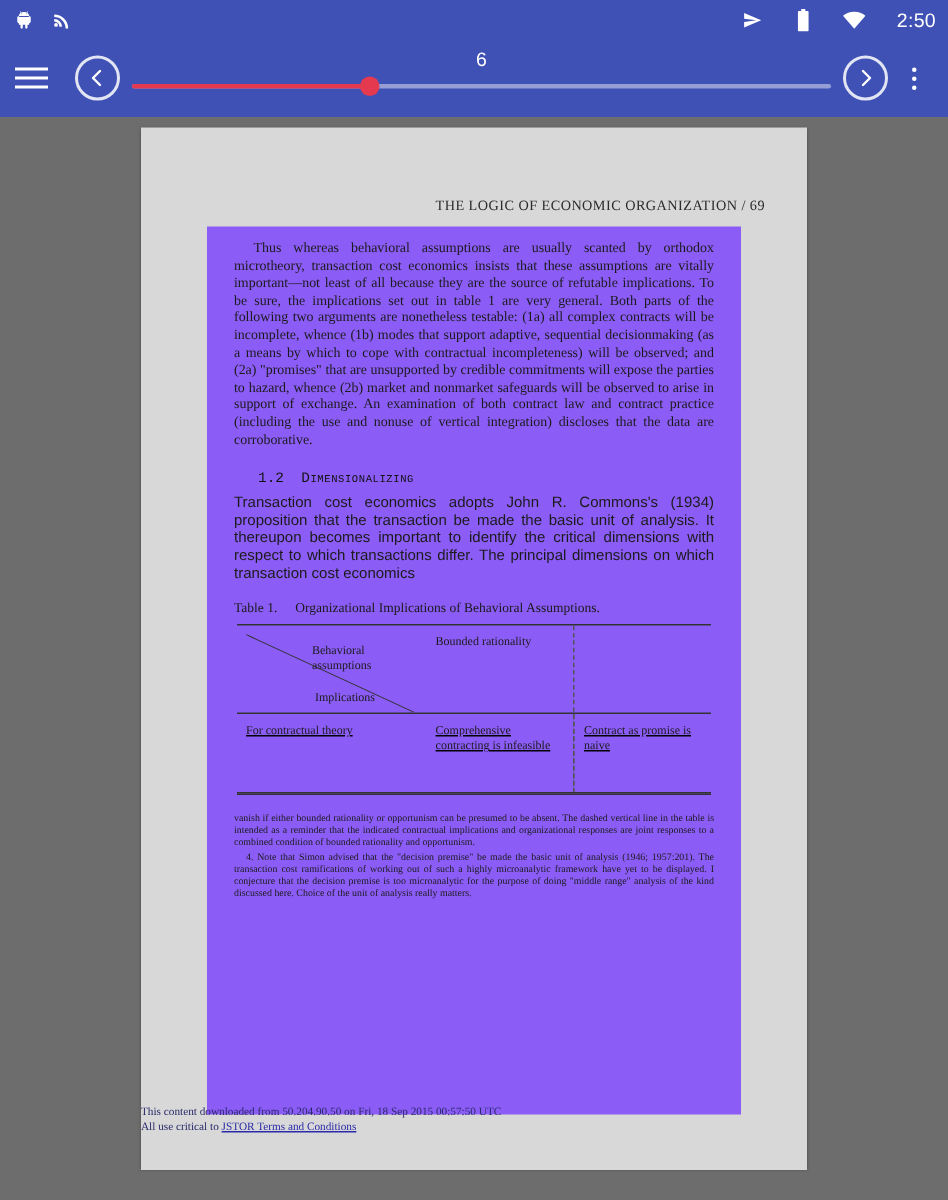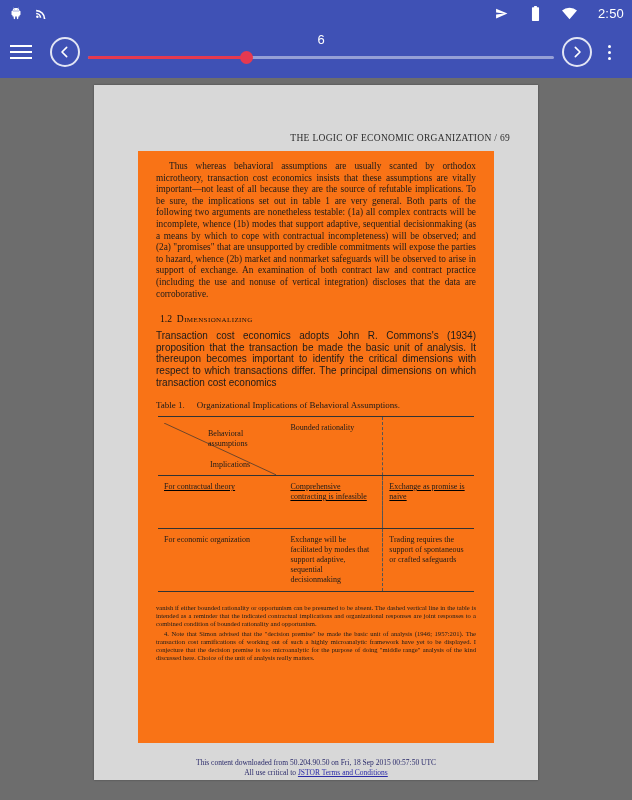--- a/index.html
+++ b/index.html
@@ -173,21 +173,21 @@
     box-shadow: 0 0 2px rgba(0,0,0,0.35);
     position: relative;
     overflow: hidden;
   }
   .page-inner {
     position: absolute;
     left: 44px;
     top: 66px;
     width: 356px;
     height: 592px;
-    background: #f97316;
+    background: #8b5cf6;
     box-sizing: border-box;
     padding: 10px 18px 6px 18px;
   }
   .running-head {
     position: absolute;
     top: 48px;
     left: 0;
     width: 100%;
     text-align: right;
     padding-right: 44px;
@@ -203,23 +203,23 @@
     font-family: "Liberation Serif", serif;
     font-size: 9.3px;
     line-height: 11.6px;
     color: #1b1b1b;
     text-align: justify;
     margin: 0;
     text-indent: 13px;
     hyphens: auto;
   }
   .sec-head {
-    font-family: Liberation Serif, serif;
+    font-family: Liberation Mono, monospace;
     font-size: 9.6px;
-    margin: 13px 0 6px 4px;
+    margin: 13px 0 6px 16px;
     color: #111;
   }
   .sec-head .scaps { font-variant: small-caps; letter-spacing: 0.4px; }
   .para2 {
     font-family: Liberation Sans, sans-serif;
     font-size: 10px;
     line-height: 11.6px;
     color: #1b1b1b;
     text-align: justify;
     margin: 0;
@@ -295,24 +295,24 @@
     line-height: 8px;
     color: #1b1b1b;
     text-align: justify;
     margin-top: 12px;
   }
   .footnotes p { margin: 0 0 2px 0; }
   .footnotes .fn2 { text-indent: 8px; }
 
   .page-footer {
     position: absolute;
-    bottom: 2px;
+    bottom: 24px;
     left: 0;
     width: 100%;
-    text-align: center;
+    text-align: left;
     font-family: "Liberation Serif", serif;
     font-size: 7.5px;
     color: #2a2a6a;
     line-height: 10px;
   }
   .page-footer a {
     color: #2a2aa8;
     text-decoration: underline;
   }
 </style>
@@ -420,28 +420,23 @@
                 <div class="lbl-behavioral">Behavioral assumptions</div>
                 <div class="lbl-implications">Implications</div>
               </div>
             </div>
             <div class="cell c2">Bounded rationality</div>
           </div>
 
           <div class="tbl-row r1">
             <div class="cell c1">For contractual theory</div>
             <div class="cell c2">Comprehensive contracting is infeasible</div>
-            <div class="cell c3">Exchange as promise is naive</div>
+            <div class="cell c3">Contract as promise is naive</div>
           </div>
 
-          <div class="tbl-row r2">
-            <div class="cell c1">For economic organization</div>
-            <div class="cell c2">Exchange will be facilitated by modes that support adaptive, sequential decisionmaking</div>
-            <div class="cell c3">Trading requires the support of spontaneous or crafted safeguards</div>
-          </div>
         </div>
 
         <div class="footnotes">
           <p>vanish if either bounded rationality or opportunism can be presumed to be absent. The dashed vertical line in the table is intended as a reminder that the indicated contractual implications and organizational responses are joint responses to a combined condition of bounded rationality and opportunism.</p>
           <p class="fn2">4. Note that Simon advised that the "decision premise" be made the basic unit of analysis (1946; 1957:201). The transaction cost ramifications of working out of such a highly microanalytic framework have yet to be displayed. I conjecture that the decision premise is too microanalytic for the purpose of doing "middle range" analysis of the kind discussed here. Choice of the unit of analysis really matters.</p>
         </div>
 
       </div>
 
       <div class="page-footer">

